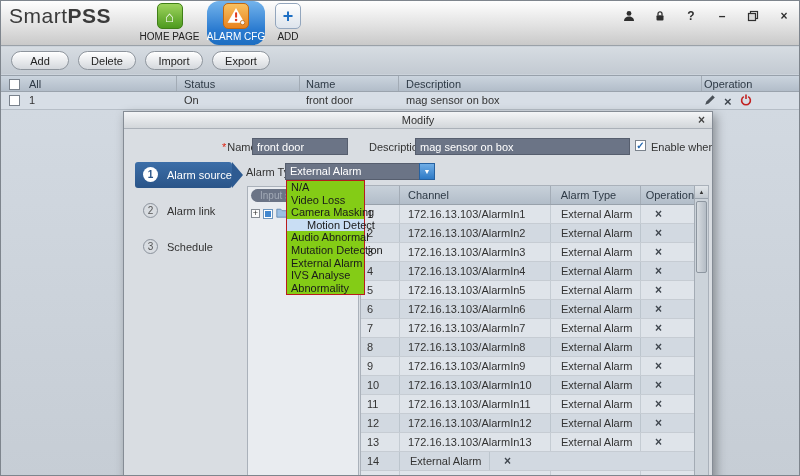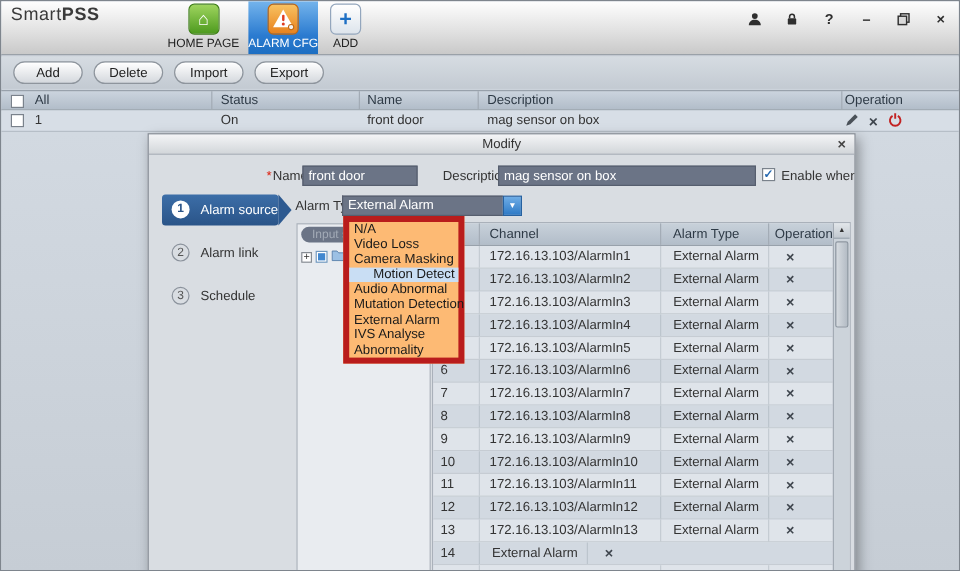--- a/index.html
+++ b/index.html
@@ -9,35 +9,35 @@
     background:#ccd3db; font-size:11px; color:#333;
     border:1px solid #7e858d;
   }
   
   .titlebar {
     position:absolute; left:0; top:0; width:800px; height:45px;
     background:linear-gradient(#fefefe,#e2e2e2 55%,#c9c9c9);
     border-bottom:1px solid #9aa1a8;
   }
   .brand { position:absolute; left:8px; top:3px; }
-  .brand-line { font-size:15px; color:#3a3a3a; letter-spacing:.5px; }
+  .brand-line { font-size:21px; color:#3a3a3a; letter-spacing:.5px; }
   .brand-pss { font-weight:bold; }
   .tagline {
     display:inline-block; margin-top:1px;
     background:linear-gradient(#6e6e6e,#383838);
     color:#eee; font-size:7.5px; padding:1px 9px 2px; border-radius:7px;
     white-space:nowrap;
   }
   .nav-tabs { position:absolute; left:131px; top:0; height:44px; display:flex; }
   .nav-tab {
     display:flex; flex-direction:column; align-items:center; justify-content:flex-end;
     padding-bottom:3px; gap:2px; cursor:default;
   }
   .nav-tab .tab-label { font-size:10px; color:#222; white-space:nowrap; }
-  .nav-tab.active { background:linear-gradient(#74b4ec,#2b7bd0 65%,#1c6ec2); }
+  .nav-tab.active { background:linear-gradient(#74b4ec,#2b7bd0 65%,#1c6ec2);border-radius:12px; }
   .nav-tab.active .tab-label { color:#fff; }
   .tab-icon {
     width:26px; height:26px; border-radius:5px; display:flex;
     align-items:center; justify-content:center;
   }
   .icon-home { background:linear-gradient(#9ed45e,#4d9a1e); border:1px solid #3f7f18; color:#fff; font-size:15px; font-weight:bold; }
   .icon-alarm { background:linear-gradient(#f8c160,#e8821e); border:1px solid #c06812; }
   .icon-add { background:linear-gradient(#ffffff,#dde4ec); border:1px solid #93a6bd; color:#1d6fc4; font-size:18px; font-weight:bold; line-height:22px; }
   .win-controls { position:absolute; right:10px; top:8px; display:flex; gap:17px; align-items:center; }
   .win-btn { width:14px; height:13px; display:flex; align-items:center; justify-content:center;
@@ -110,22 +110,22 @@
   .step-label { position:absolute; left:32px; top:0; line-height:26px; color:#333; white-space:nowrap; }
   .step.active .step-label { color:#fff; }
   
   .combo { position:absolute; left:161px; top:51px; width:150px; height:17px; display:flex; }
   .combo-value { flex:1; background:#6b7486; border:1px solid #565e6e; border-right:none;
                  color:#fff; padding-left:4px; line-height:15px; white-space:nowrap; overflow:hidden; }
   .combo-btn { width:16px; background:linear-gradient(#6fadE6,#2e7ac6); border:1px solid #2661a0;
                color:#fff; font-size:7px; text-align:center; line-height:15px; }
   
   .dropdown {
-    position:absolute; left:162px; top:68px; width:101px; background:#fdba74;
-    border:5px solid #b91c1c; z-index:50;
+    position:absolute; left:162px; top:68px; width:79px; background:#84cc16;
+    border:1px solid #b91c1c; z-index:50;
   }
   .dd-item { height:12.6px; line-height:12.6px; padding-left:4px; color:#1a1a1a; white-space:nowrap; }
   .dd-item.highlighted { background:#c9def4;padding-left:20px; }
   
   .tree-panel {
     position:absolute; left:123px; top:74px; width:112px; bottom:0;
     background:#e9ecf0; border:1px solid #aab1ba;
   }
   .tree-search {
     position:absolute; left:3px; top:2px; width:93px; height:13px; border-radius:7px;

